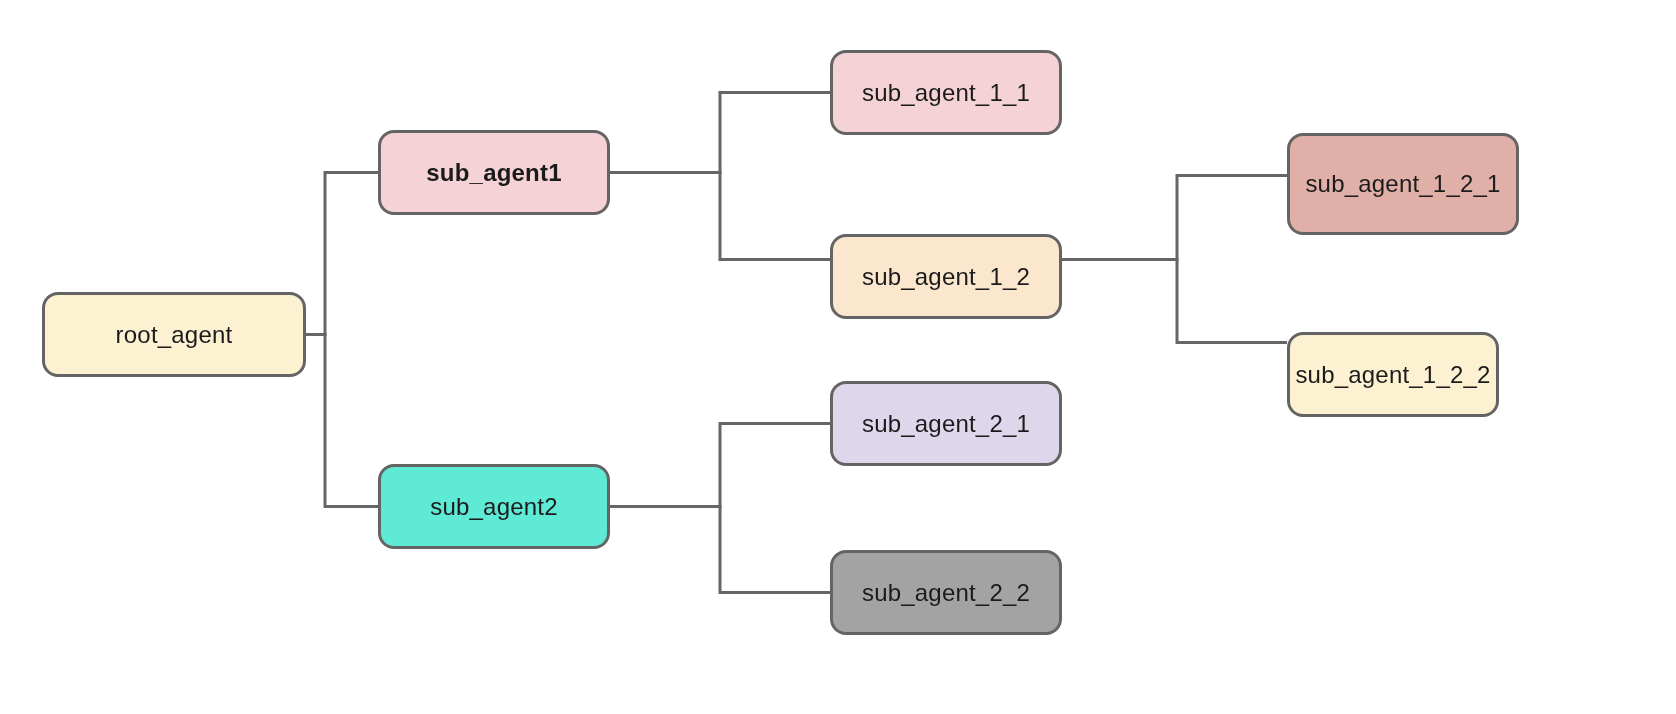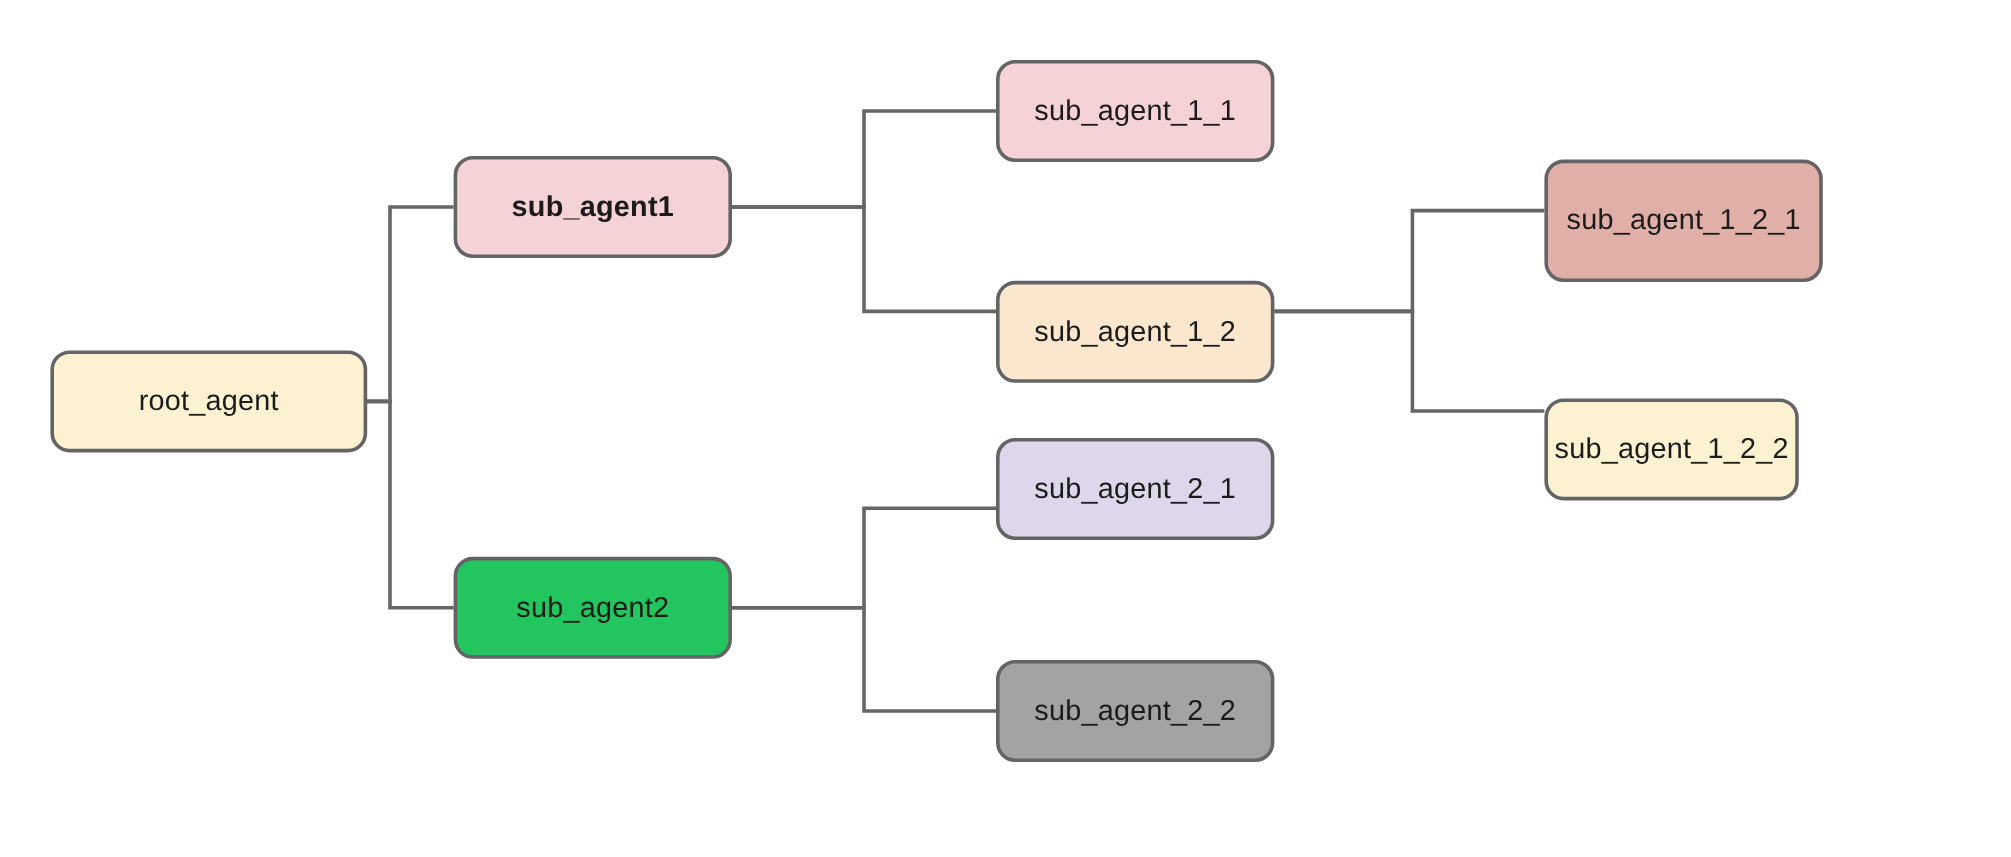--- a/index.html
+++ b/index.html
@@ -52,30 +52,30 @@
       <polyline points="1062,259.5 1177,259.5 1177,175.5 1287,175.5" fill="none" stroke="#666666" stroke-width="3"></polyline>
       <polyline points="1062,259.5 1177,259.5 1177,342.5 1287,342.5" fill="none" stroke="#666666" stroke-width="3"></polyline>
     </svg>
   <div id="node-layer">
       <div class="tree-node" style="left: 42px; top: 292px; width: 264px; height: 85px; background: rgb(252, 242, 209);">
         <span class="node-label">root_agent</span>
       </div>
       <div class="tree-node" style="left: 378px; top: 130px; width: 232px; height: 85px; background: rgb(244, 210, 213); font-weight: bold;">
         <span class="node-label">sub_agent1</span>
       </div>
-      <div class="tree-node" style="left: 378px; top: 464px; width: 232px; height: 85px; background: #22c55e; text-align: center;">
+      <div class="tree-node" style="left: 378px; top: 464px; width: 232px; height: 85px; background: #5eead4; text-align: center;">
         <span class="node-label">sub_agent2</span>
       </div>
       <div class="tree-node" style="left: 830px; top: 50px; width: 232px; height: 85px; background: rgb(244, 210, 213);">
         <span class="node-label">sub_agent_1_1</span>
       </div>
       <div class="tree-node" style="left: 830px; top: 234px; width: 232px; height: 85px; background: rgb(251, 230, 206);">
         <span class="node-label">sub_agent_1_2</span>
       </div>
-      <div class="tree-node" style="left: 830px; top: 365px; width: 232px; height: 85px; background: rgb(222, 214, 235);">
+      <div class="tree-node" style="left: 830px; top: 381px; width: 232px; height: 85px; background: rgb(222, 214, 235);">
         <span class="node-label">sub_agent_2_1</span>
       </div>
       <div class="tree-node" style="left: 830px; top: 550px; width: 232px; height: 85px; background: #a3a3a3;">
         <span class="node-label">sub_agent_2_2</span>
       </div>
       <div class="tree-node" style="left: 1287px; top: 133px; width: 232px; height: 102px; background: rgb(224, 175, 167);">
         <span class="node-label">sub_agent_1_2_1</span>
       </div>
       <div class="tree-node" style="left: 1287px; top: 300px; width: 212px; height: 85px; background: rgb(252, 242, 209); margin-top: 32px;">
         <span class="node-label">sub_agent_1_2_2</span>

